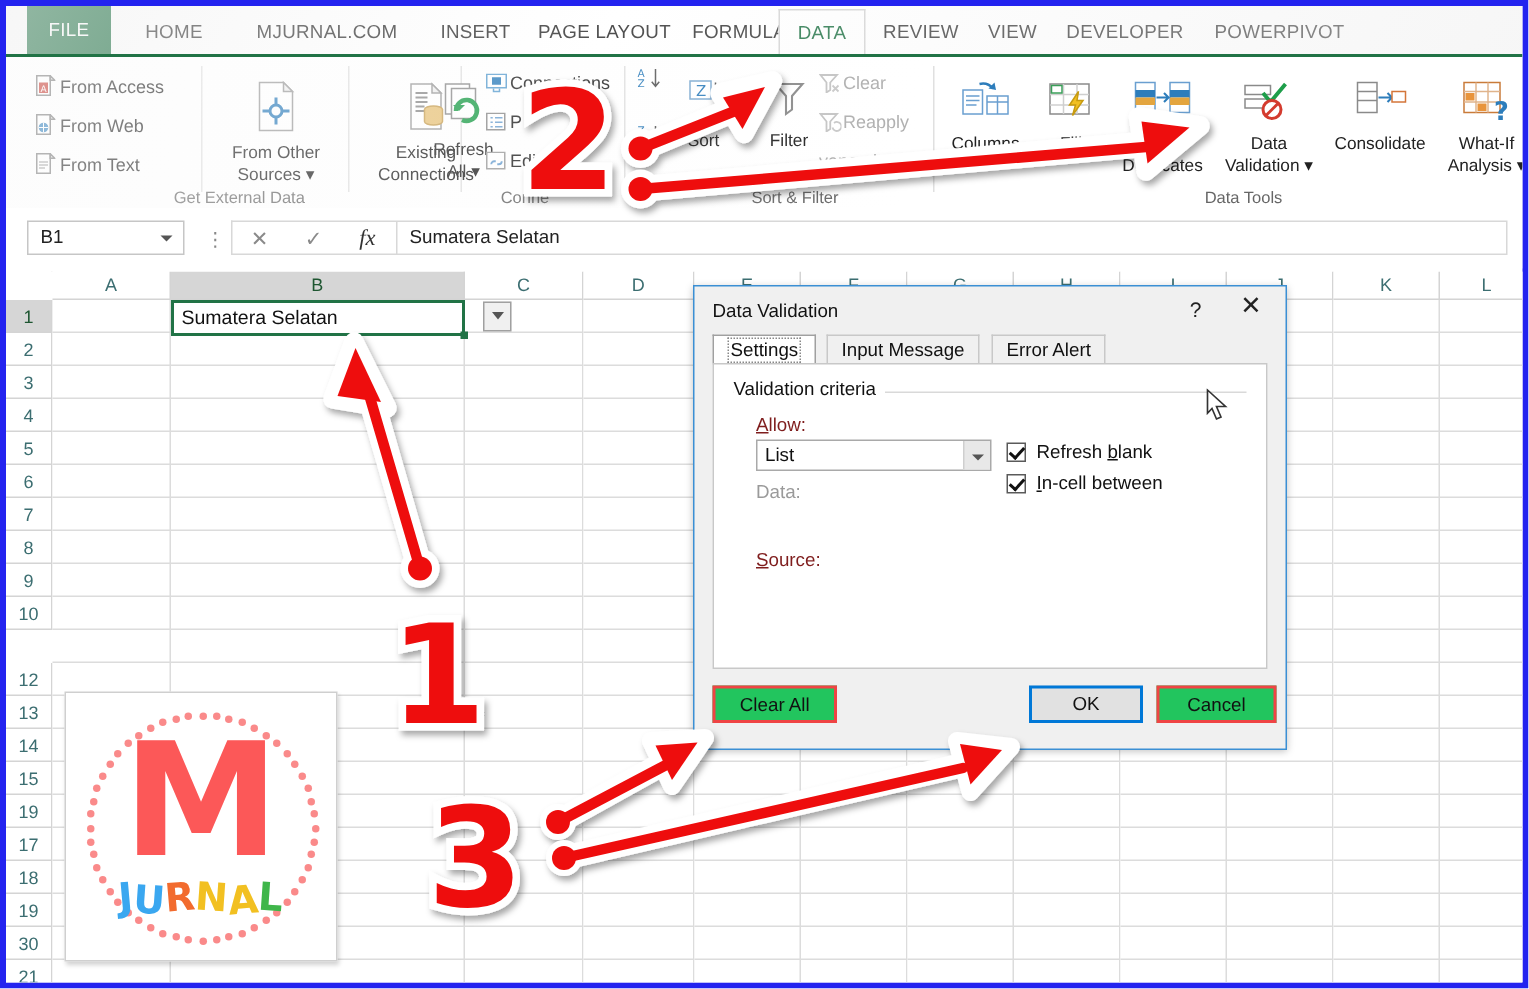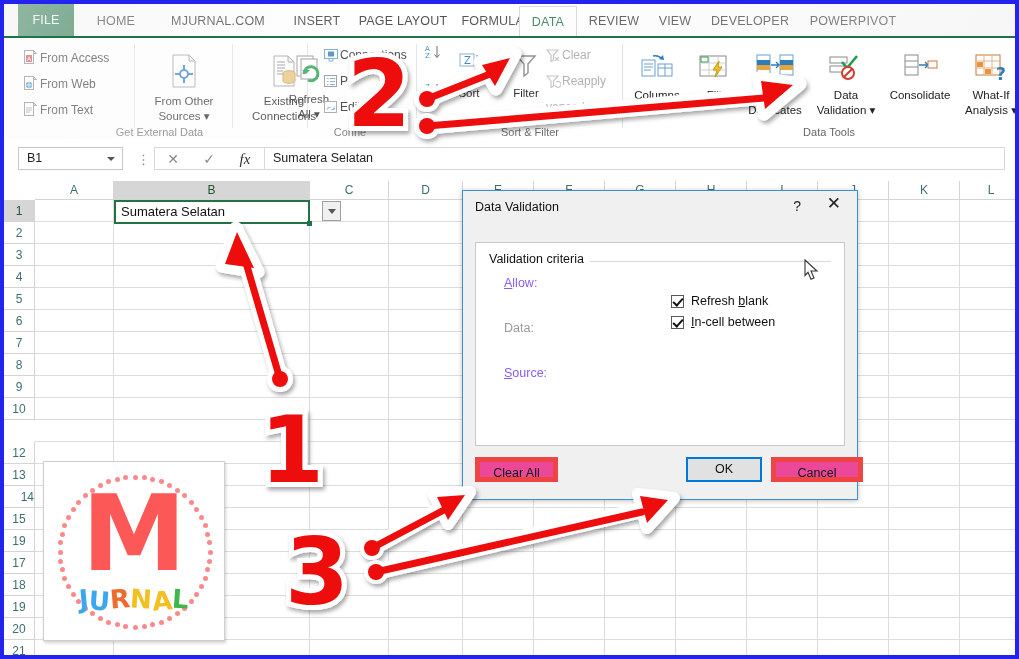--- a/index.html
+++ b/index.html
@@ -130,21 +130,21 @@
     padding:0 9px; background:#f0f0f0; border:1px solid #c8c8c8; border-bottom:none;
   }
   .dtab.active { background:#fff; border-color:#a0a0a0; }
   .dtab.active span { border:1px dotted #888; padding:0 1px; display:inline-block; line-height:15px; }
   .dpanel {
     position:absolute; left:12px; top:51px; right:12px; height:204px;
     background:#fff; border:1px solid #c8c8c8;
   }
   .crit-label { position:absolute; left:13px; top:9px; font-size:12.5px; color:#111; background:#fff; padding-right:6px; z-index:2;}
   .crit-rule { position:absolute; left:13px; right:13px; top:18px; height:1px; background:#d9d9d9; }
-  .flabel { position:absolute; font-size:12.5px; color:#8b5cf6; }
+  .flabel { position:absolute; font-size:12.5px; color:#7f1d1d; }
   .flabel.dis { color:#9a9a9a; }
   .u { text-decoration:underline; }
   .combo {
     position:absolute; height:21px; border:1px solid #a9a9a9; background:#fff;
     font-size:12.5px; line-height:19px; padding-left:5px; color:#111;
   }
   .combo .cbtn {
     position:absolute; right:0; top:0; width:18px; height:19px;
     background:#e8e8e8; border-left:1px solid #cfcfcf; text-align:center;
   }
@@ -162,21 +162,21 @@
   }
   .chk { position:absolute; font-size:12.5px; color:#111; }
   .chkbox {
     position:absolute; width:13px; height:13px; border:1px solid #5a5a5a; background:#fff;
   }
   .chkbox.on::after {
     content:""; position:absolute; left:3px; top:0px; width:4px; height:8px;
     border:solid #111; border-width:0 2px 2px 0; transform:rotate(42deg);
   }
   .btn {
-    position:absolute; height:25px; background:#ec4899; border:5px solid #ef4444;
+    position:absolute; height:25px; background:#22c55e; border:2px solid #ef4444;
     font-size:12.5px; color:#111; text-align:center; line-height:23px;
   }
   .btn.primary { border:2px solid #0078d7; background:#e1e1e1; line-height:21px; }
   svg.ov { position:absolute; left:0; top:0; width:1011px; height:651px; pointer-events:none; }
   
   .logo {
     position:absolute; left:39px; top:457px; width:182px; height:180px;
     background:#fff; border:1px solid #cfcfcf; box-shadow:1px 2px 3px rgba(0,0,0,.18);
   }
   .logo .dots { position:absolute; left:16px; top:15px; width:150px; height:150px; border-radius:50%; }
@@ -496,27 +496,27 @@
         <div class="rowcell" style="top: 85px;">4</div>
         <div class="rowcell" style="top: 107px;">5</div>
         <div class="rowcell" style="top: 129px;">6</div>
         <div class="rowcell" style="top: 151px;">7</div>
         <div class="rowcell" style="top: 173px;">8</div>
         <div class="rowcell" style="top: 195px;">9</div>
         <div class="rowcell" style="top: 217px;">10</div>
         <div class="rowcell" style="top: 239px; margin-left: 34px;">11</div>
         <div class="rowcell" style="top: 261px;">12</div>
         <div class="rowcell" style="top: 283px;">13</div>
-        <div class="rowcell" style="top: 305px; text-align: right;">14</div>
+        <div class="rowcell" style="top: 305px;">14</div>
         <div class="rowcell" style="top: 327px;">15</div>
         <div class="rowcell" style="top: 349px;">19</div>
         <div class="rowcell" style="top: 371px;">17</div>
         <div class="rowcell" style="top: 393px;">18</div>
         <div class="rowcell" style="top: 415px;">19</div>
-        <div class="rowcell" style="top: 437px;">20</div>
+        <div class="rowcell" style="top: 437px;">30</div>
         <div class="rowcell" style="top: 459px;">21</div>
       </div>
     <div id="cells">
         <div class="gcell" style="left: 31px; top: 19px; width: 79px; height: 22px;"></div>
         <div class="gcell" style="left: 110px; top: 19px; width: 196px; height: 22px;"></div>
         <div class="gcell" style="left: 306px; top: 19px; width: 79px; height: 22px;"></div>
         <div class="gcell" style="left: 385px; top: 19px; width: 74px; height: 22px;"></div>
         <div class="gcell" style="left: 459px; top: 19px; width: 71px; height: 22px;"></div>
         <div class="gcell" style="left: 530px; top: 19px; width: 71px; height: 22px;"></div>
         <div class="gcell" style="left: 601px; top: 19px; width: 71px; height: 22px;"></div>
@@ -831,45 +831,54 @@
       </div>
     <div class="M" style="color: rgb(252, 88, 88);">M</div>
     <div class="word" id="logoword"><span style="color: rgb(58, 167, 240); transform: rotate(-5deg) translateY(0px);">J</span><span style="color: rgb(58, 167, 240); transform: rotate(4deg) translateY(2px);">U</span><span style="color: rgb(242, 107, 46); transform: rotate(-5deg) translateY(0px);">R</span><span style="color: rgb(242, 192, 33); transform: rotate(4deg) translateY(0px);">N</span><span style="color: rgb(242, 192, 33); transform: rotate(-5deg) translateY(2px);">A</span><span style="color: rgb(63, 182, 74); transform: rotate(4deg) translateY(0px);">L</span></div>
   </div>
 
   <div class="dlg">
     <div class="dlg-title">Data Validation</div>
     <div class="dlg-help">?</div>
     <div class="dlg-close">✕</div>
 
+    <div class="tabs">
+      <div class="dtab active" style="left:0;"><span>Settings</span></div>
+      <div class="dtab" style="left:76px;"><span>Input Message</span></div>
+      <div class="dtab" style="left:186px;"><span>Error Alert</span></div>
+    </div>
 
     <div class="dpanel">
       <div class="crit-rule"></div>
       <div class="crit-label">Validation criteria</div>
 
       <div class="flabel" style="left:28px;top:33px;"><span class="u">A</span><span>llow:</span></div>
+      <div class="combo" style="left:28px;top:50px;width:157px;">
+        <span>List</span>
+        <span class="cbtn"><i></i></span>
+      </div>
 
       <div class="flabel dis" style="left:28px;top:78px;">Data:</div>
 
       <div class="flabel" style="left:28px;top:123px;"><span class="u">S</span><span>ource:</span></div>
 
       <div class="chk" style="left:203px;top:51px;">
         <span class="chkbox on" style="left:-8px;top:1px;"></span>
         <span style="margin-left:12px;"><span>Refresh </span><span class="u">b</span><span>lank</span></span>
       </div>
       <div class="chk" style="left:203px;top:72px;">
         <span class="chkbox on" style="left:-8px;top:1px;"></span>
         <span style="margin-left:12px;"><span class="u">I</span><span>n-cell between</span></span>
       </div>
 
     </div>
 
     <div class="btn" style="left:12px;top:266px;width:83px;"><span>Clear All</span></div>
     <div class="btn primary" style="left:223px;top:266px;width:76px;"><span>OK</span></div>
-    <div class="btn" style="left:308px;top:266px;width:92px;"><span>Cancel</span></div>
+    <div class="btn" style="left:308px;top:266px;width:80px;"><span>Cancel</span></div>
   </div>
 
   <div class="cursor">
     <svg width="16" height="22" viewBox="0 0 16 22">
         <path d="M1 1l12 11h-6l3 7-3 1.3-3-7-3 3.2z" fill="#fff" stroke="#333" stroke-width="1.1"></path>
       </svg>
   </div>
 
   <svg class="ov" viewBox="0 0 1011 651">
     <defs>

